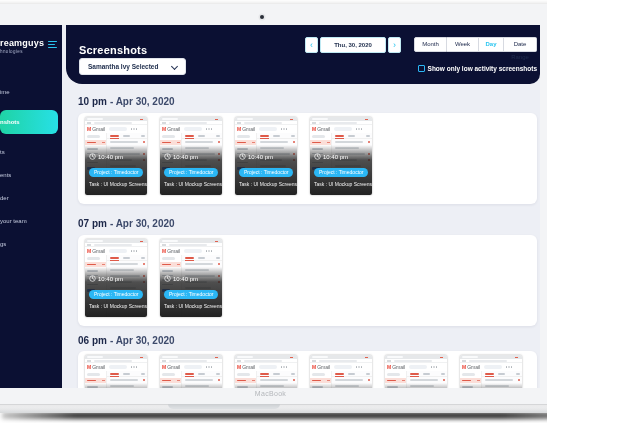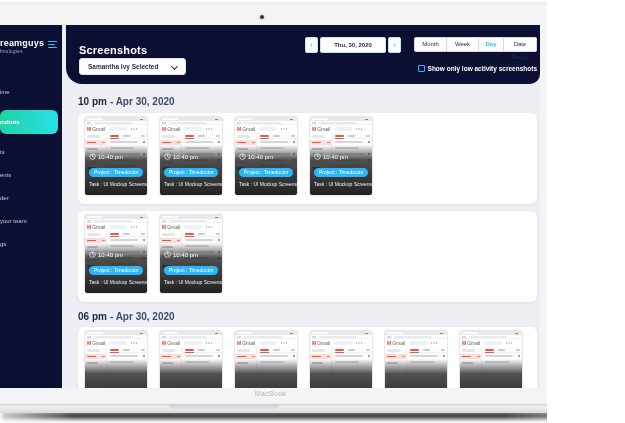--- a/index.html
+++ b/index.html
@@ -435,20 +435,23 @@
           <span>10:40 pm</span>
         </div>
         <div><span class="ov-pill">Project : Timedoctor</span></div>
         <div class="ov-task">Task : UI Mockup Screensh...</div>
       </div>
     </div>
   </div>
             </div>
   </div>
           <div class="section">
+    <div class="sec-heading">
+      <span class="t">07 pm</span><span class="d">- Apr 30, 2020</span>
+    </div>
     <div class="sec-card">
               <div class="thumb">
     <div class="t-chrome"></div>
     <div class="t-url"></div>
     <div class="t-ghead">
       <span class="gm-m">M</span>
       <span class="gm-word">Gmail</span>
       <span class="gm-search"></span>
       <span class="gm-dots"></span>
     </div>

